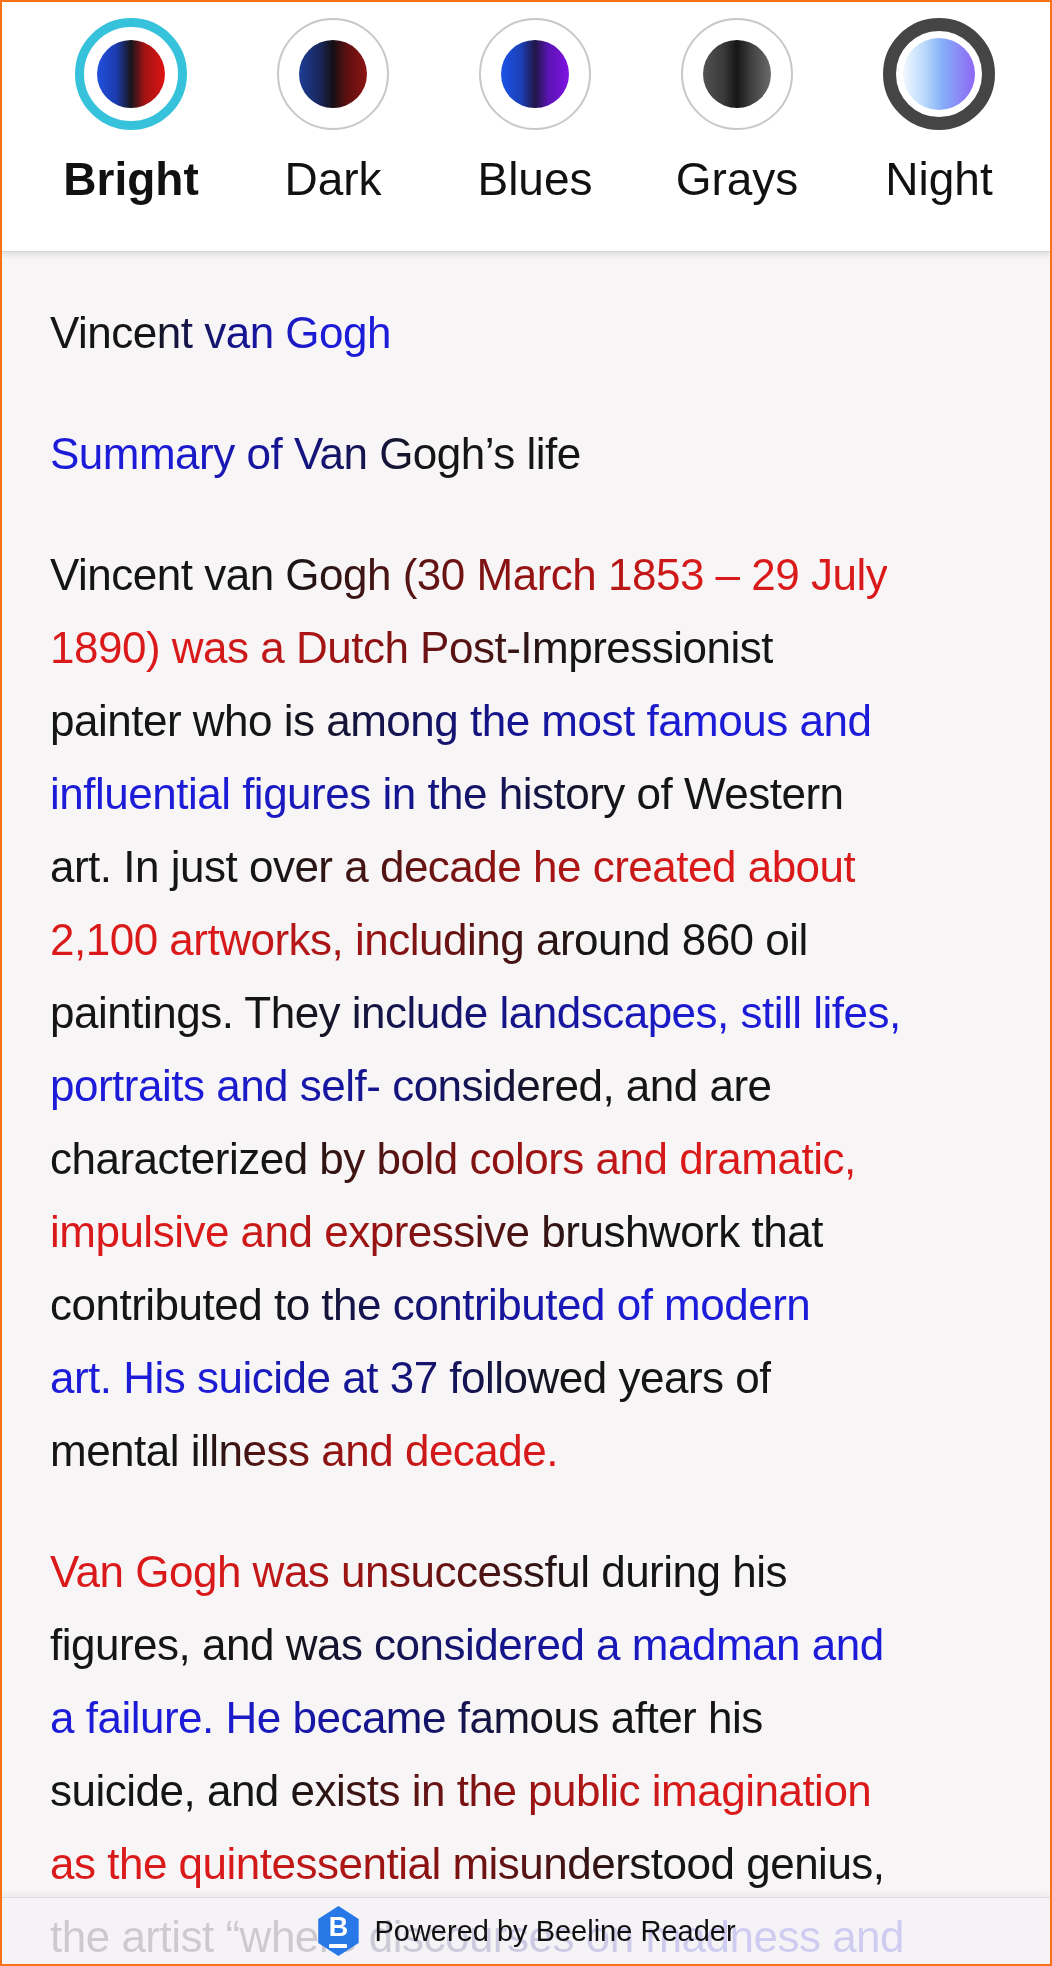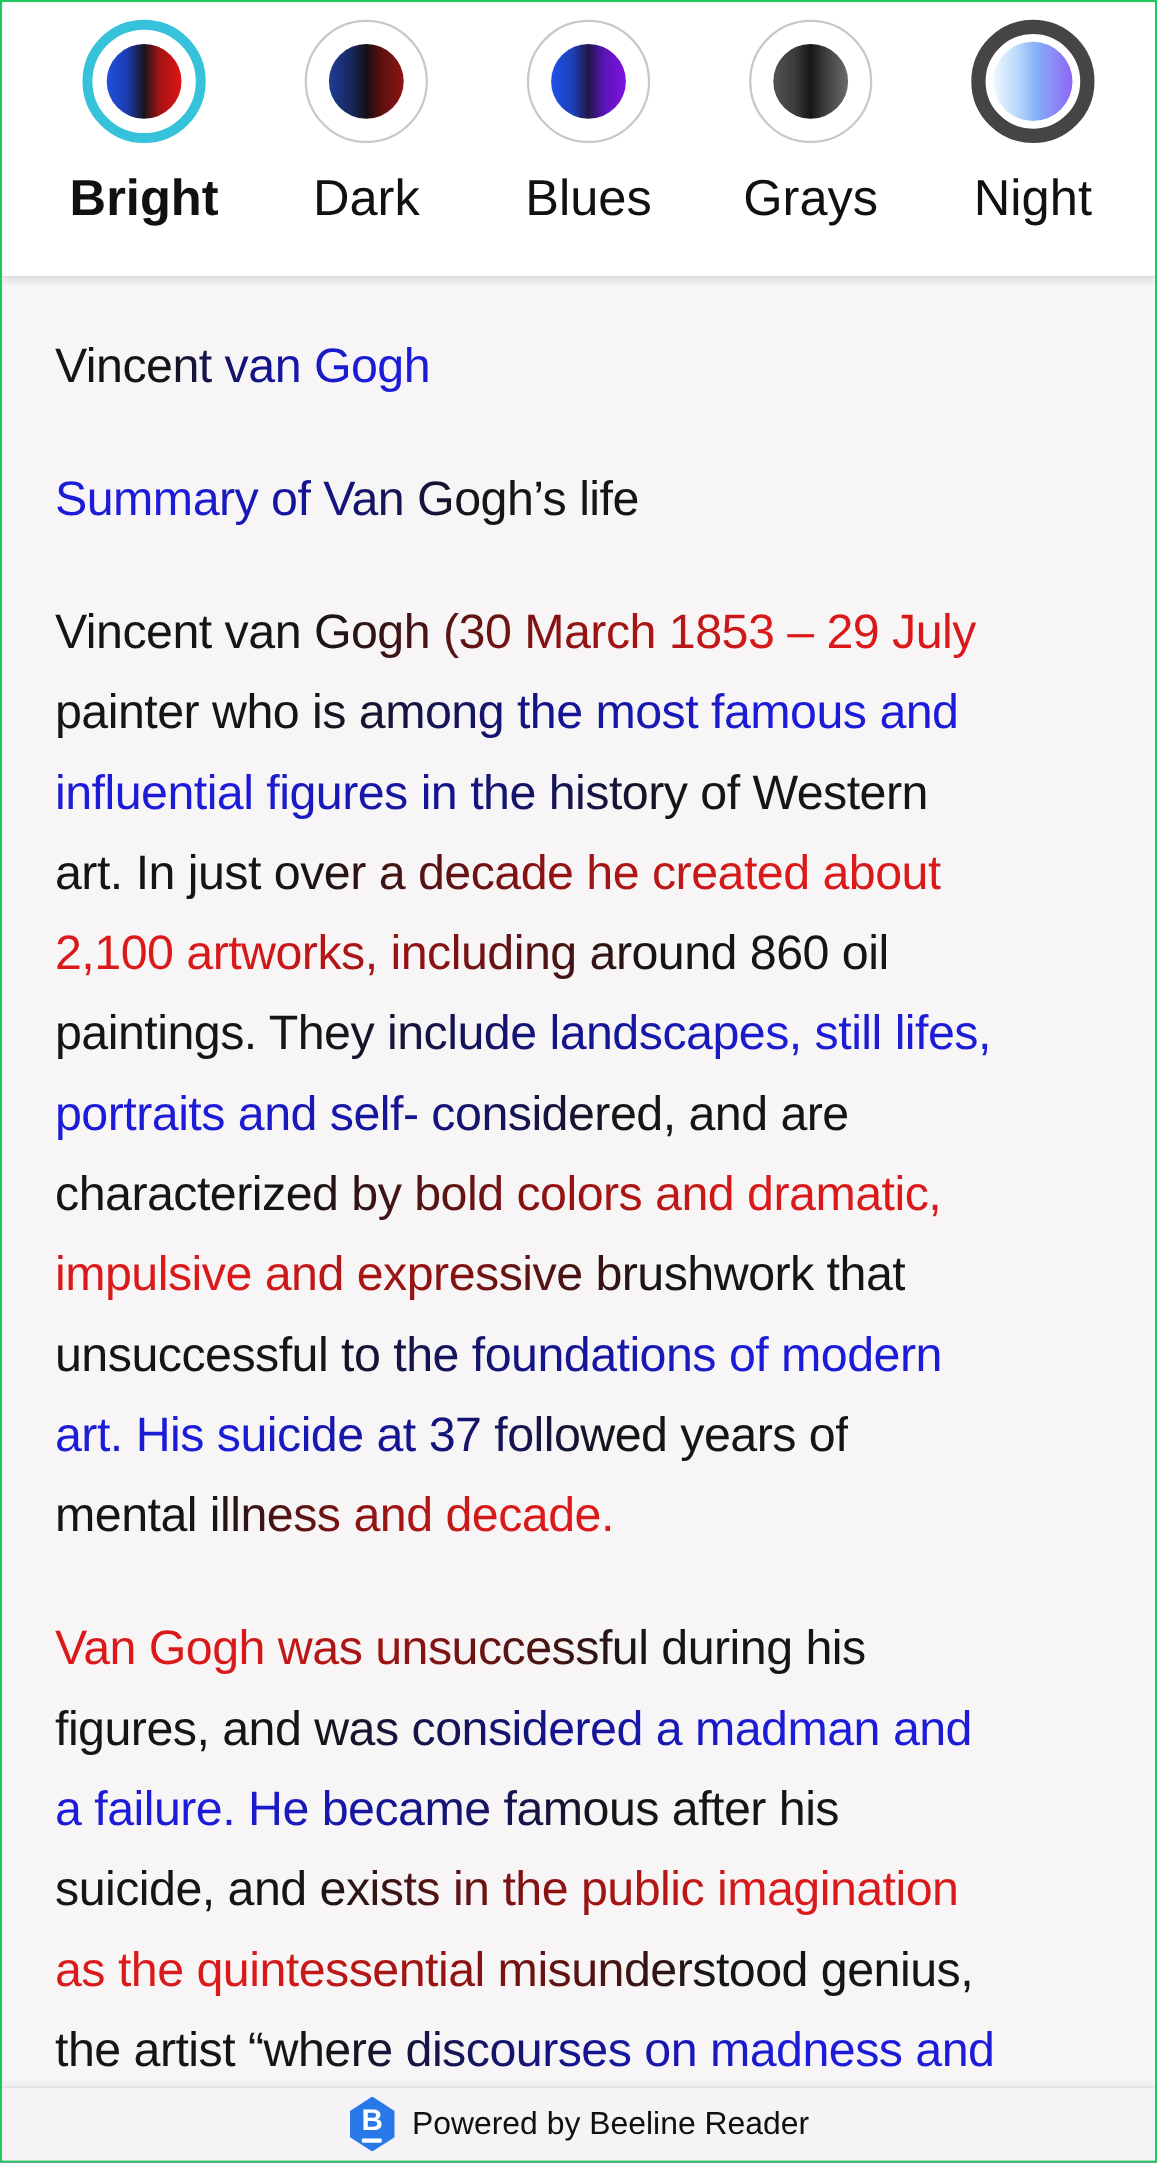--- a/index.html
+++ b/index.html
@@ -1,19 +1,19 @@
 <!DOCTYPE html>
 <html><head>
 <meta charset="utf-8">
 <style>
   html,body { margin:0; padding:0; background:#555; }
   .page {
     width:1052px; height:1966px;
     box-sizing:border-box;
-    border:2px solid #22c55e;
+    border:2px solid #f97316;
     background:#fff;
     position:relative;
     overflow:hidden;
     display:flex; flex-direction:column;
     font-family:"Liberation Sans", sans-serif;
   }
 
   
   .theme-bar {
     height:250px; box-sizing:border-box;
@@ -143,29 +143,30 @@
     <div class="article-block tline">
       <span class="grad g-black-blue">Vincent van Gogh</span>
     </div>
 
     <div class="article-block tline">
       <span class="grad g-blue-black">Summary of Van Gogh’s life</span>
     </div>
 
     <div class="article-block">
       <div class="tline"><span class="grad g-black-red">Vincent van Gogh (30 March 1853 – 29 July</span></div>
+      <div class="tline"><span class="grad g-red-black">1890) was a Dutch Post-Impressionist</span></div>
       <div class="tline"><span class="grad g-black-blue">painter who is among the most famous and</span></div>
       <div class="tline"><span class="grad g-blue-black">influential figures in the history of Western</span></div>
       <div class="tline"><span class="grad g-black-red">art. In just over a decade he created about</span></div>
       <div class="tline"><span class="grad g-red-black">2,100 artworks, including around 860 oil</span></div>
       <div class="tline"><span class="grad g-black-blue">paintings. They include landscapes, still lifes,</span></div>
       <div class="tline"><span class="grad g-blue-black">portraits and self- considered, and are</span></div>
       <div class="tline"><span class="grad g-black-red">characterized by bold colors and dramatic,</span></div>
       <div class="tline"><span class="grad g-red-black">impulsive and expressive brushwork that</span></div>
-      <div class="tline"><span class="grad g-black-blue">unsuccessful to the foundations of modern</span></div>
+      <div class="tline"><span class="grad g-black-blue">contributed to the contributed of modern</span></div>
       <div class="tline"><span class="grad g-blue-black">art. His suicide at 37 followed years of</span></div>
       <div class="tline"><span class="grad g-black-red">mental illness and decade.</span></div>
     </div>
 
     <div class="article-block">
       <div class="tline"><span class="grad g-red-black">Van Gogh was unsuccessful during his</span></div>
       <div class="tline"><span class="grad g-black-blue">figures, and was considered a madman and</span></div>
       <div class="tline"><span class="grad g-blue-black">a failure. He became famous after his</span></div>
       <div class="tline"><span class="grad g-black-red">suicide, and exists in the public imagination</span></div>
       <div class="tline"><span class="grad g-red-black">as the quintessential misunderstood genius,</span></div>

